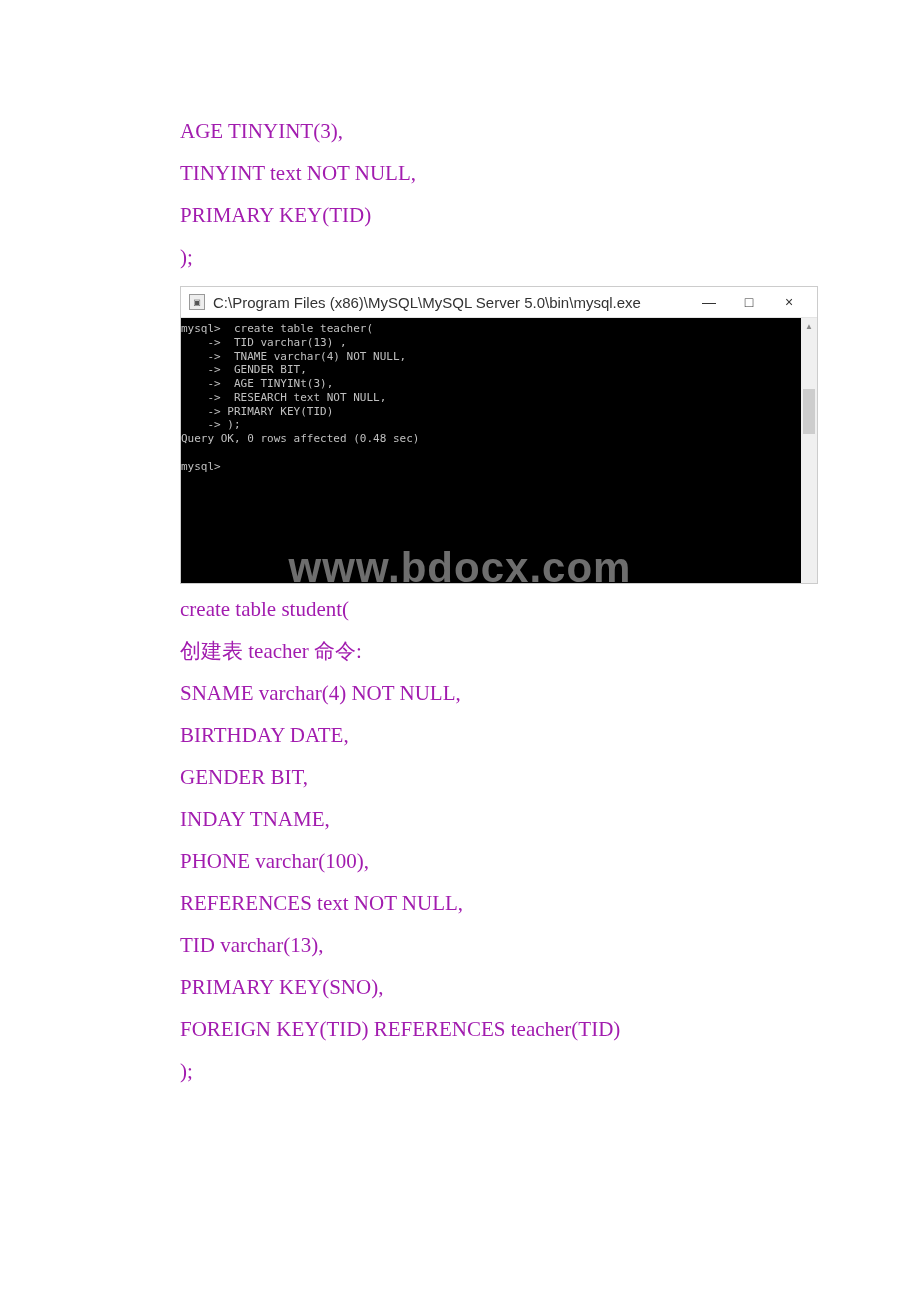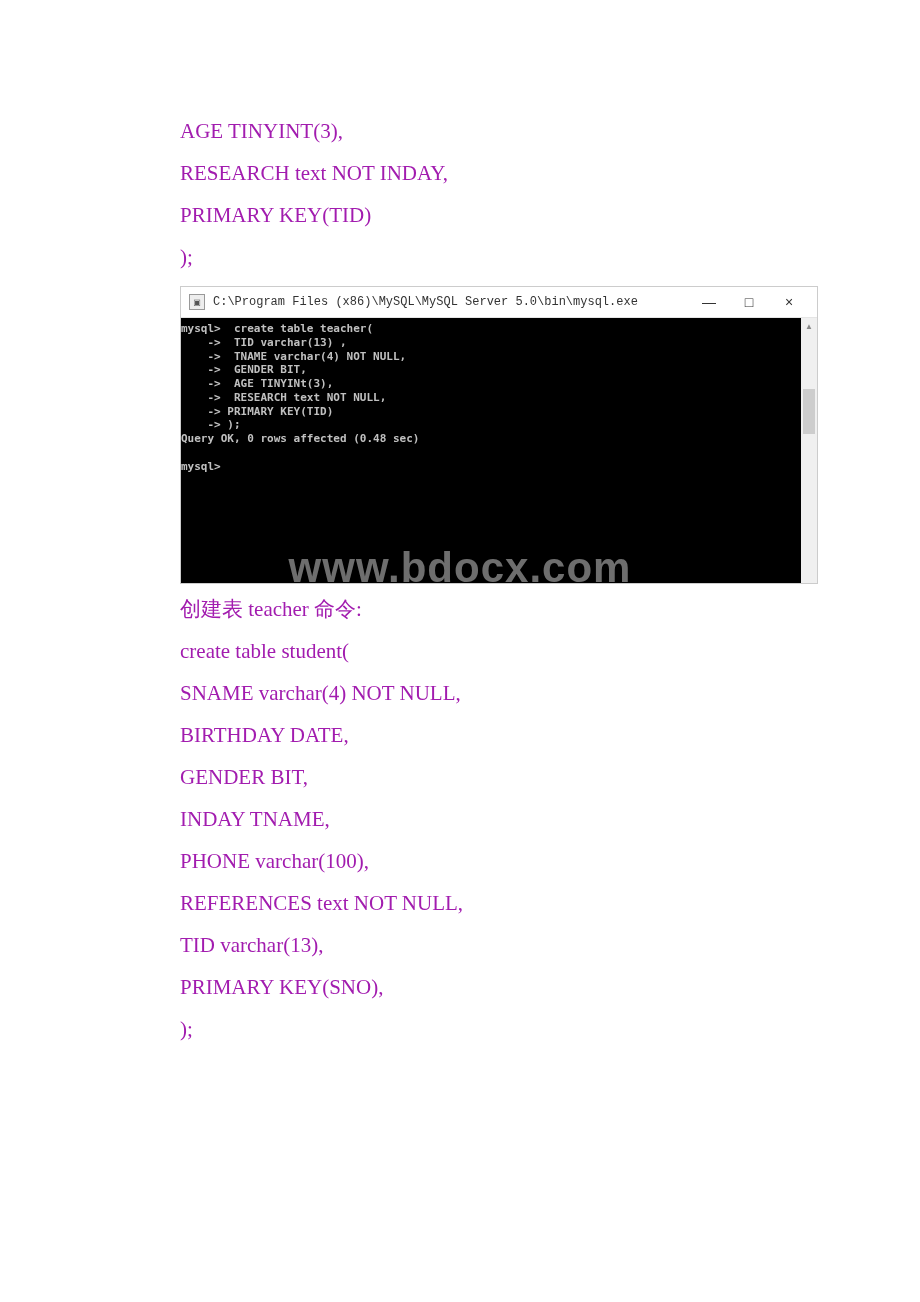--- a/index.html
+++ b/index.html
@@ -36,22 +36,22 @@
     background: #eee;
     border: 1px solid #999;
     display: inline-flex;
     align-items: center;
     justify-content: center;
     margin-right: 8px;
     font-size: 8px;
     color: #555;
   }
   .title-text {
-    font-family: Liberation Mono, monospace;
-    font-size: 12px;
+    font-family: Liberation Sans, sans-serif;
+    font-size: 15px;
     color: #333;
     flex: 1;
   }
   .win-controls {
     display: flex;
     align-items: center;
   }
   .win-btn {
     width: 40px;
     text-align: center;
@@ -67,21 +67,20 @@
     background: #000;
     color: #c0c0c0;
     font-family: "Terminal", "Lucida Console", monospace;
     font-size: 11px;
     line-height: 1.25;
     padding: 4px 0 0 0;
     white-space: pre;
     flex: 1;
     min-height: 250px;
     position: relative;
-    font-weight: bold;
   }
   .scrollbar {
     width: 16px;
     background: #f0f0f0;
     display: flex;
     flex-direction: column;
   }
   .scroll-arrow {
     height: 16px;
     display: flex;
@@ -120,21 +119,21 @@
   .cmd-wrap {
     position: relative;
   }
 </style>
 </head>
 <body>
 
 <div class="page">
 
   <div class="code-line">AGE TINYINT(3),</div>
-  <div class="code-line">RESEARCH text NOT INDAY,</div>
+  <div class="code-line">TINYINT text NOT NULL,</div>
   <div class="code-line">PRIMARY KEY(TID)</div>
   <div class="code-line">);</div>
 
   <div class="cmd-wrap">
     <div class="terminal-window">
       <div class="titlebar">
         <span class="title-icon">▣</span>
         <span class="title-text">C:\Program Files (x86)\MySQL\MySQL Server 5.0\bin\mysql.exe</span>
         <div class="win-controls">
           <div class="win-btn">—</div>
@@ -167,26 +166,27 @@
           <div class="scroll-arrow">▲</div>
           <div class="scroll-track">
             <div class="scroll-thumb"></div>
           </div>
         </div>
       </div>
     </div>
     <div class="watermark">www.bdocx.com</div>
   </div>
 
+  <div class="code-line">create table student(</div>
+
   <div class="code-line">创建表 teacher 命令:</div>
-
-  <div class="code-line">create table student(</div>
   <div class="code-line"> SNAME varchar(4) NOT NULL,</div>
   <div class="code-line"> BIRTHDAY DATE,</div>
   <div class="code-line"> GENDER BIT,</div>
   <div class="code-line"> INDAY TNAME,</div>
   <div class="code-line"> PHONE varchar(100),</div>
   <div class="code-line"> REFERENCES text NOT NULL,</div>
   <div class="code-line"> TID varchar(13),</div>
   <div class="code-line"> PRIMARY KEY(SNO),</div>
+  <div class="code-line"> FOREIGN KEY(TID) REFERENCES teacher(TID)</div>
   <div class="code-line">);</div>
 
 </div>
 
 </body></html>

